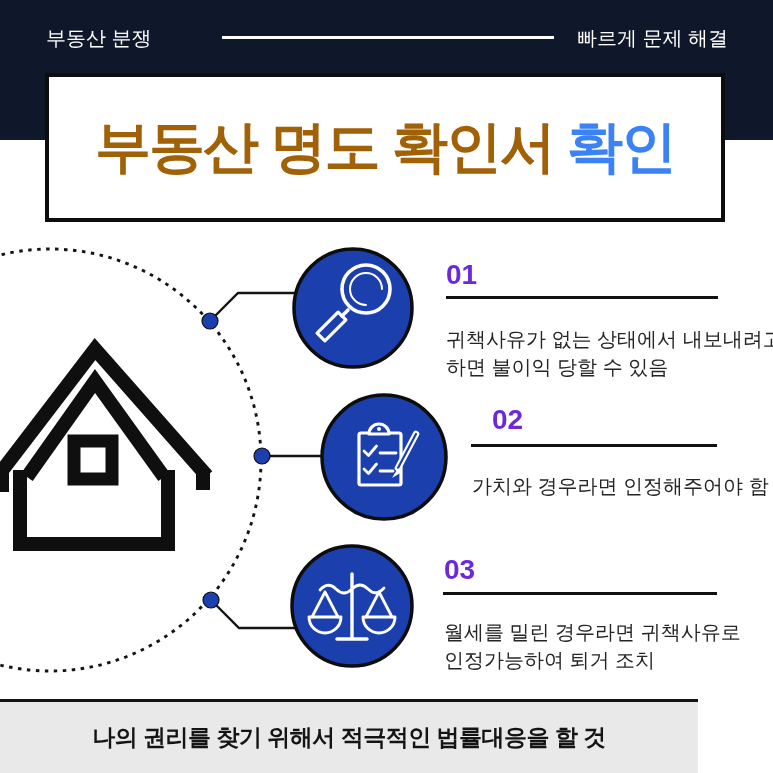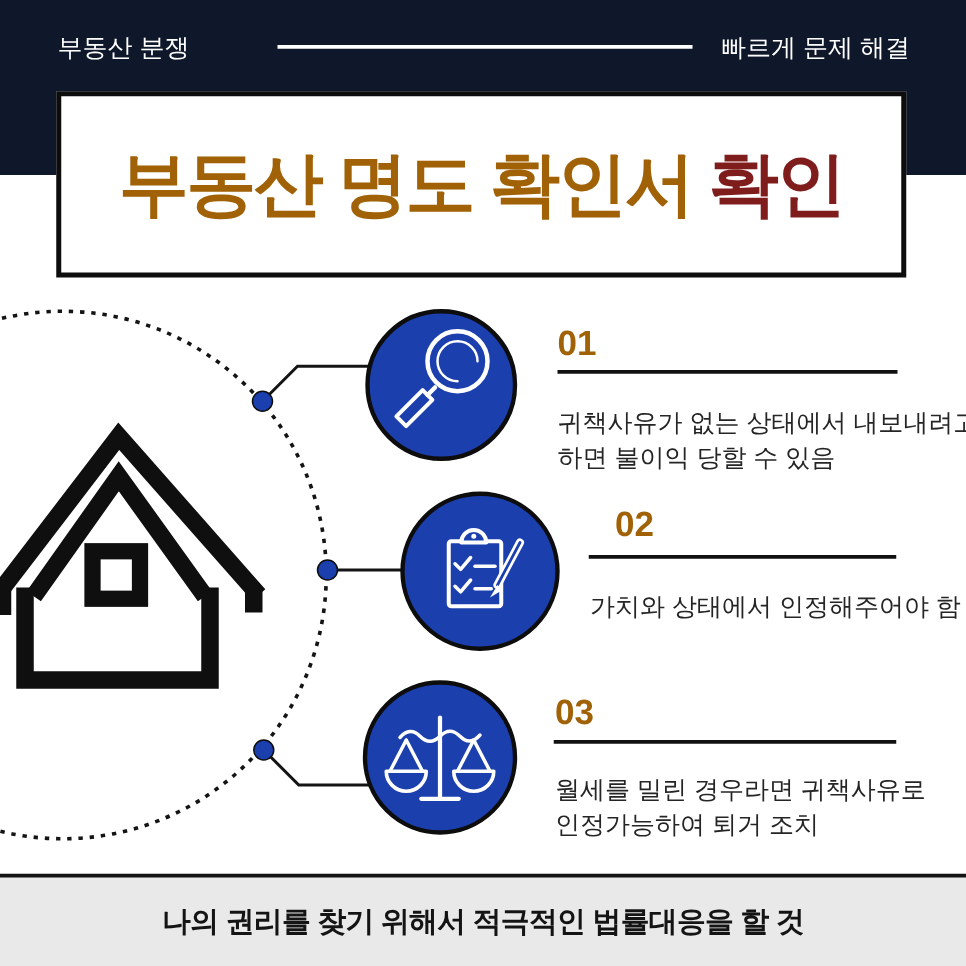--- a/index.html
+++ b/index.html
@@ -15,39 +15,39 @@
   .header-label.right { right:45px; }
   .header-divider { position:absolute; left:222px; top:36px; width:332px; height:3px; background:#fff; }
   
   .title-box {
     position:absolute; left:45px; top:73px; width:680px; height:149px;
     background:#fff; border:4px solid #0d0d0d; z-index:3;
     display:flex; align-items:center; justify-content:center;
   }
   .title-text { font-size:56px; font-weight:800; letter-spacing:-2px; color:#111; white-space:nowrap; }
   .title-text .accent { color:#a16207; }
-  .title-text .rest { color:#7f1d1d; margin-left:13px; }
+  .title-text .rest { color:#3b82f6; margin-left:13px; }
   
   .scene { position:absolute; left:0; top:0; width:773px; height:773px; z-index:2; }
   
-  .item-num { position:absolute; font-size:28px; font-weight:700; color:#a16207; z-index:2; }
+  .item-num { position:absolute; font-size:28px; font-weight:700; color:#6d28d9; z-index:2; }
   .item-rule { position:absolute; height:3px; background:#111; z-index:2; }
   .item-body { position:absolute; font-size:20px; line-height:28px; color:#252525; z-index:2; white-space:nowrap; }
   #num1 { left:446px; top:259px; }
   #rule1 { left:446px; top:296px; width:272px; }
   #body1 { left:446px; top:325px; }
   #num2 { left:492px; top:404px; }
   #rule2 { left:471px; top:444px; width:246px; }
   #body2 { left:472px; top:472px; }
   #num3 { left:444px; top:554px; }
   #rule3 { left:443px; top:592px; width:274px; }
   #body3 { left:444px; top:618px; }
   
   .footer {
-    position:absolute; left:0; top:699px; width:773px; height:74px;
+    position:absolute; left:0; top:699px; width:698px; height:74px;
     background:#e9e9e9; border-top:3px solid #141414; z-index:3;
     display:flex; align-items:center; justify-content:center;
   }
   .footer-text { font-size:23px; font-weight:700; color:#141414; letter-spacing:-0.5px; }
 </style>
 </head>
 <body>
 
 <div class="canvas">
 
@@ -131,21 +131,21 @@
   <div class="item-num" id="num1">01</div>
   <div class="item-rule" id="rule1"></div>
   <div class="item-body" id="body1">
     <div>귀책사유가 없는 상태에서 내보내려고</div>
     <div>하면 불이익 당할 수 있음</div>
   </div>
 
   <div class="item-num" id="num2">02</div>
   <div class="item-rule" id="rule2"></div>
   <div class="item-body" id="body2">
-    <div>가치와 상태에서 인정해주어야 함</div>
+    <div>가치와 경우라면 인정해주어야 함</div>
   </div>
 
   <div class="item-num" id="num3">03</div>
   <div class="item-rule" id="rule3"></div>
   <div class="item-body" id="body3">
     <div>월세를 밀린 경우라면 귀책사유로</div>
     <div>인정가능하여 퇴거 조치</div>
   </div>
 
   <div class="footer">

